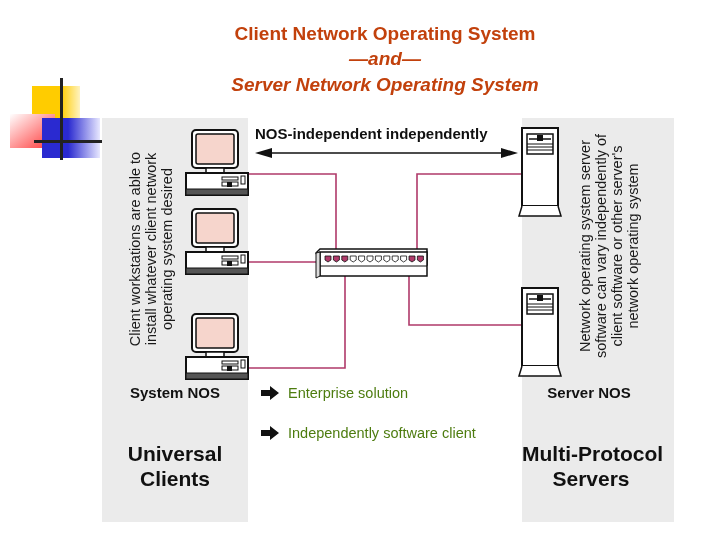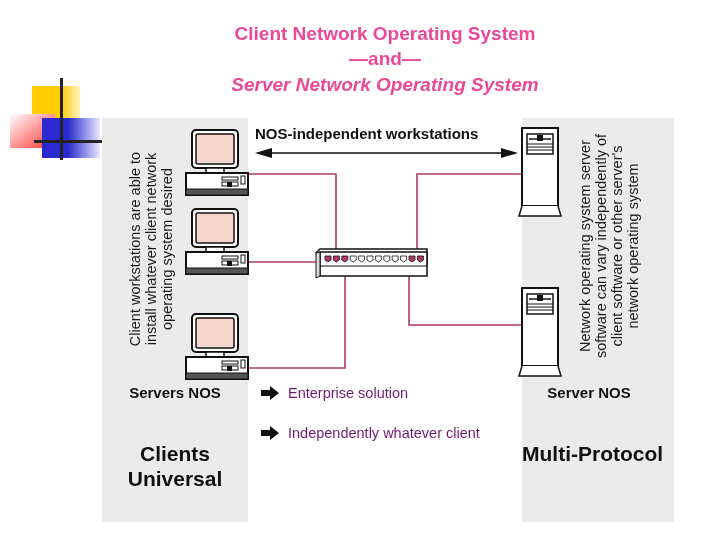--- a/index.html
+++ b/index.html
@@ -1,42 +1,42 @@
 <!DOCTYPE html>
 <html><head>
 <meta charset="utf-8">
 <style>
   html, body { margin:0; padding:0; }
   body { width:720px; height:540px; background:#ffffff; position:relative; overflow:hidden;
          font-family:"Liberation Sans", sans-serif; color:#111; }
   .abs { position:absolute; }
   .title-line { position:absolute; left:190px; width:390px; text-align:center; font-weight:bold;
-                font-size:19px; color:#ec4899; white-space:nowrap; }
+                font-size:19px; color:#c2410c; white-space:nowrap; }
   .panel { position:absolute; background:#ebebeb; }
   .vtext { position:absolute; transform:rotate(-90deg); transform-origin:center center;
            text-align:center; font-size:14.5px; line-height:16px; color:#1a1a1a; white-space:nowrap; }
   .label-bold { position:absolute; font-weight:bold; font-size:15px; text-align:center; white-space:nowrap; }
   .big-bold { position:absolute; font-weight:bold; font-size:21px; line-height:25px; text-align:center; white-space:nowrap; }
-  .bullet-text { position:absolute; font-size:14.5px; line-height:16.5px; color:#701a75; white-space:nowrap; }
+  .bullet-text { position:absolute; font-size:14.5px; line-height:16.5px; color:#4d7c0f; white-space:nowrap; }
   .comm-label { position:absolute; font-weight:bold; font-size:15px; white-space:nowrap; }
   svg { position:absolute; left:0; top:0; }
 </style>
 </head>
 <body>
 
 <div>
   <div class="abs" style="left:32px;top:86px;width:48px;height:40px;background:linear-gradient(to right,#ffcc00 60%,#fff3c0);"></div>
   <div class="abs" style="left:10px;top:114px;width:45px;height:34px;background:linear-gradient(to bottom right,#ffffff,#ff3333);"></div>
   <div class="abs" style="left:42px;top:118px;width:58px;height:40px;background:linear-gradient(to right,#2a2ad0 45%,#e8e8ff);"></div>
   <div class="abs" style="left:60px;top:78px;width:3px;height:82px;background:#222;"></div>
   <div class="abs" style="left:34px;top:140px;width:68px;height:3px;background:#222;"></div>
 </div>
 
 <div class="title-line" style="top:23px;">Client Network Operating System</div>
-<div class="title-line" style="top:48px;">—and—</div>
+<div class="title-line" style="top:48px;font-style:italic;">—and—</div>
 <div class="title-line" style="top:74px;font-style:italic;">Server Network Operating System</div>
 
 <div class="panel" style="left:102px;top:118px;width:146px;height:404px;"></div>
 <div class="panel" style="left:522px;top:118px;width:152px;height:404px;"></div>
 
 <div class="vtext" style="left:32px;top:224px;width:240px;height:50px;">
   <div>Client workstations are able to</div>
   <div>install whatever client network</div>
   <div>operating system desired</div>
 </div>
@@ -114,31 +114,32 @@
   <use href="#pc" x="186" y="209"></use>
   <use href="#pc" x="186" y="314"></use>
 
   <use href="#server" x="522" y="128"></use>
   <use href="#server" x="522" y="288"></use>
 
   <polygon points="261,390 270,390 270,386 279,393 270,400 270,396 261,396" fill="#111"></polygon>
   <polygon points="261,430 270,430 270,426 279,433 270,440 270,436 261,436" fill="#111"></polygon>
 </svg>
 
-<div class="comm-label" style="left:255px;top:125px;">NOS-independent workstations</div>
+<div class="comm-label" style="left:255px;top:125px;">NOS-independent independently</div>
 
-<div class="label-bold" style="left:102px;top:384px;width:146px;">Servers NOS</div>
+<div class="label-bold" style="left:102px;top:384px;width:146px;">System NOS</div>
 <div class="label-bold" style="left:522px;top:384px;width:118px;margin-left:8px;">Server NOS</div>
 
 <div class="big-bold" style="left:102px;top:441px;width:146px;">
+  <div>Universal</div>
   <div>Clients</div>
-  <div>Universal</div>
 </div>
 <div class="big-bold" style="left:522px;top:441px;width:138px;">
   <div>Multi-Protocol</div>
+  <div>Servers</div>
 </div>
 
 <div class="bullet-text" style="left:288px;top:385px;">
   <div>Enterprise solution</div>
 </div>
 <div class="bullet-text" style="left:288px;top:425px;">
-  <div>Independently whatever client</div>
+  <div>Independently software client</div>
 </div>
 
 </body></html>

